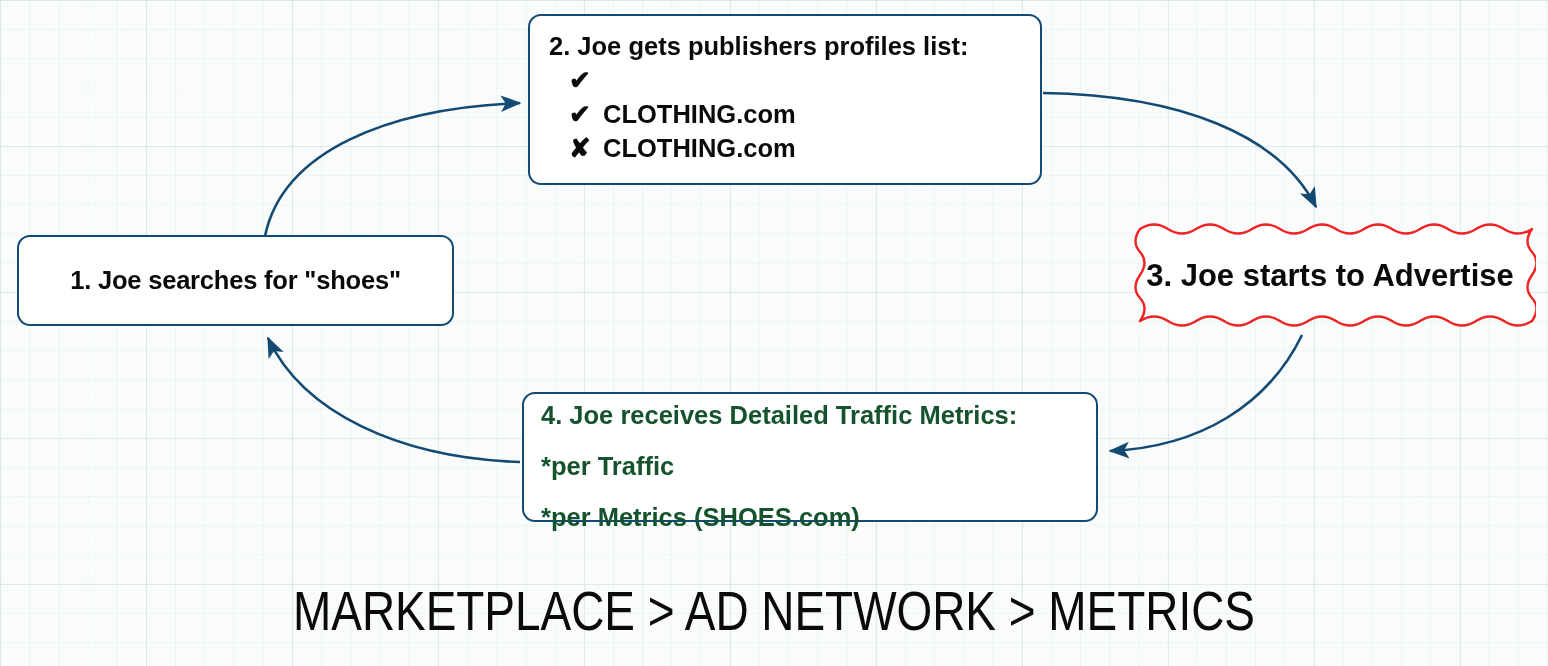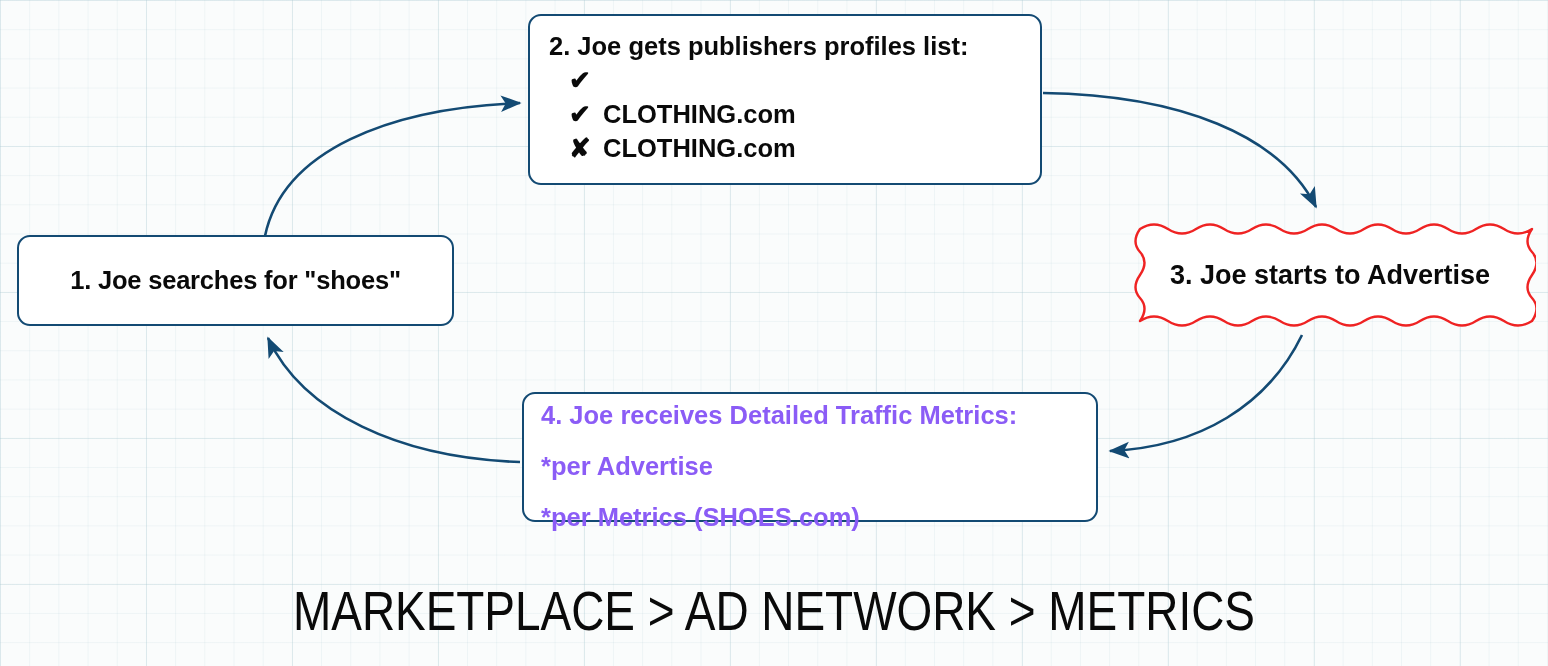--- a/index.html
+++ b/index.html
@@ -130,21 +130,21 @@
     width: 412px;
     height: 108px;
   }
   #box-advertise .scallop-text {
     position: absolute;
     inset: 0;
     display: flex;
     flex-direction: column;
     align-items: center;
     justify-content: center;
-    font-size: 27px;
+    font-size: 31px;
     line-height: 33px;
     font-weight: bold;
     color: #0a0a0a;
     text-align: center;
   }
   #box-advertise .line-2 {
     align-self: center;
     margin-left: -10px;
   }
 
@@ -154,21 +154,21 @@
     top: 392px;
     width: 576px;
     height: 130px;
     padding-left: 17px;
     justify-content: center;
   }
   #box-metrics .metrics-line {
     font-size: 25.5px;
     line-height: 34px;
     font-weight: bold;
-    color: #8b5cf6;
+    color: #14532d;
     white-space: pre;
     margin-top: 17px;
   }
 
   
   #caption {
     position: absolute;
     left: 0;
     top: 578px;
     width: 1548px;
@@ -247,17 +247,17 @@
       q 9,-13 0,-23 q -9,-10 0,-23 q 9,-13 0,-23 q -9,-10 0,-23
       Z" fill="#ffffff" stroke="#ef2323" stroke-width="2.4" stroke-linejoin="round" stroke-linecap="round"></path>
   </svg>
   <div class="scallop-text">
     <div class="line-1">3. Joe starts to Advertise</div>
   </div>
 </div>
 
 <div class="node-box" id="box-metrics">
   <div class="metrics-line">4. Joe receives Detailed Traffic Metrics:</div>
-  <div class="metrics-line">*per Advertise</div>
+  <div class="metrics-line">*per Traffic</div>
   <div class="metrics-line">*per Metrics (SHOES.com)</div>
 </div>
 
 <div id="caption">MARKETPLACE &gt; AD NETWORK &gt; METRICS</div>
 
 </body></html>

